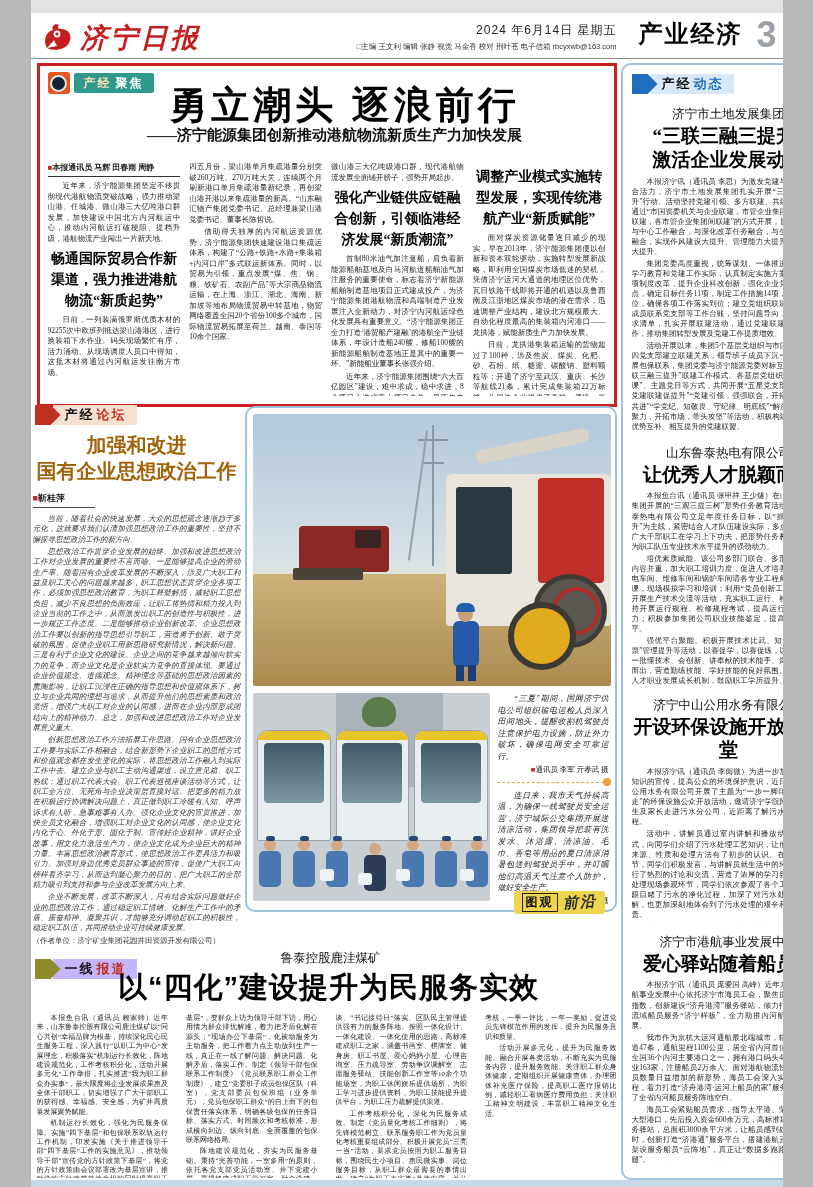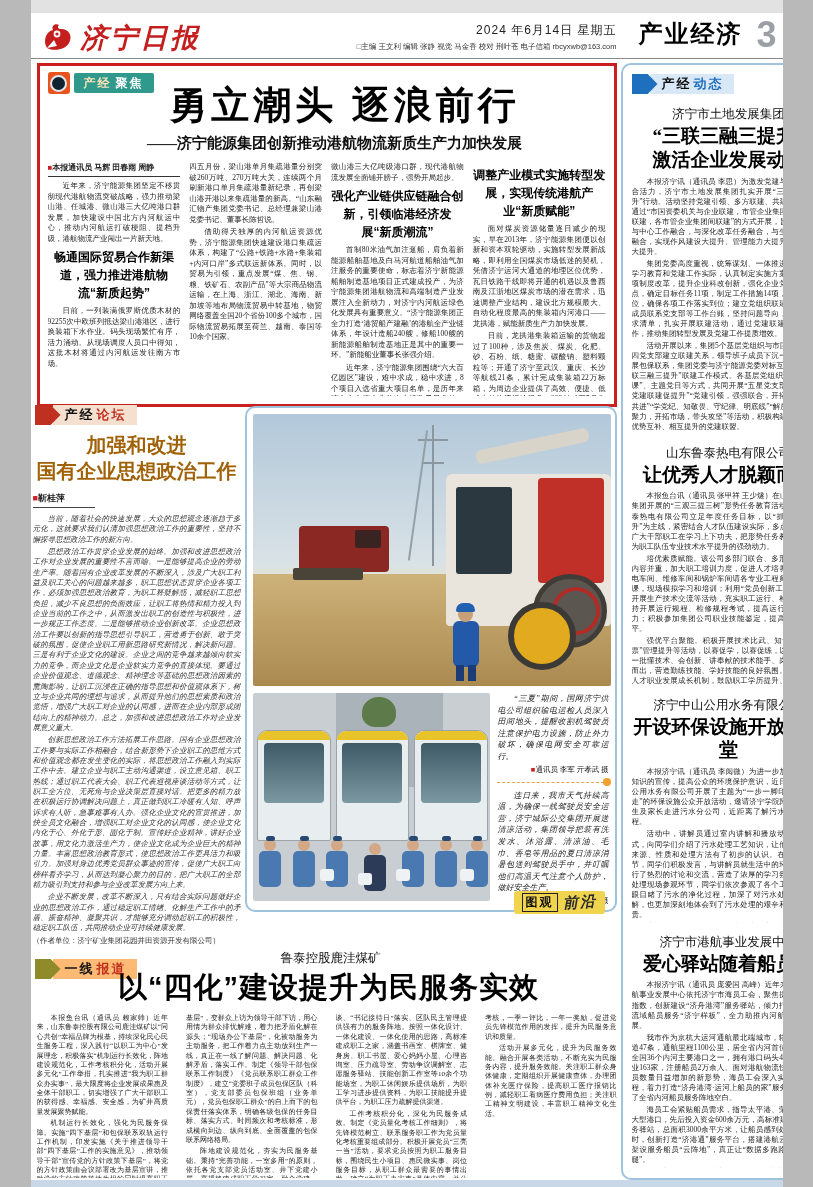--- a/index.html
+++ b/index.html
@@ -25,27 +25,27 @@
   
   .focus-box{top:63px;left:6px;width:574px;height:338px;border:3px solid #cc2020;background:#fff;}
   .focus-badge{position:absolute;top:6px;left:8px;display:flex;align-items:center;}
   .cam-sq{width:22px;height:22px;background:#e8541e;border-radius:3px;display:flex;align-items:center;justify-content:center;}
   .cam-lens{width:13px;height:13px;border-radius:50%;background:#123;border:2px solid #dfe8ee;}
   .focus-badge .strip2{height:20px;background:#2f9a8c;color:#fff;display:flex;align-items:center;
       padding:0 10px;margin-left:4px;border-radius:2px;font-family:"Liberation Sans",sans-serif;font-size:12px;font-weight:bold;letter-spacing:2px;}
   .focus-badge .strip2 .lt{color:#ffe2b8;margin-right:4px;}
   .focus-hl{position:absolute;top:14px;left:70px;width:470px;text-align:center;
       font-family:"Liberation Sans","DejaVu Sans",sans-serif;font-size:38px;font-weight:900;letter-spacing:4px;color:#000;}
-  .focus-sub{position:absolute;top:68px;left:40px;width:510px;text-align:center;font-size:15px;font-weight:bold;color:#111;}
+  .focus-sub{position:absolute;top:60px;left:40px;width:510px;text-align:center;font-size:15px;font-weight:bold;color:#111;}
   .focus-cols{position:absolute;top:96px;left:8px;width:558px;height:234px;display:flex;gap:9px;}
   .fcol{flex:1;font-size:7.5px;line-height:1.40;text-align:justify;overflow:hidden;color:#222;}
   .fcol p{margin:0 0 2px;text-indent:2em;}
   .fcol .nohang{text-indent:0;}
-  .fcol h4{margin:4px 0;text-indent:0;text-align:center;font-family:Liberation Sans, sans-serif;
-           font-size:12px;line-height:1.5;color:#000;}
+  .fcol h4{margin:4px 0;text-indent:0;text-align:center;font-family:Liberation Serif, serif;
+           font-size:14px;line-height:1.5;color:#000;}
   .byline{font-size:8px;font-weight:bold;border-bottom:1px solid #333;padding-bottom:3px;margin-bottom:4px;}
   .byline .sq{color:#c22;}
   
   .right-box{top:63px;left:590px;width:216px;height:1117px;border:2px solid #9fc2dd;border-radius:10px;
              background:#fff;overflow:hidden;box-sizing:border-box;padding:8px 9px;}
   .dyn-badge .arrow{background:#1f6fbf;}
   .dyn-badge .strip{background:#d9e8f6;color:#111;}
   .dyn-badge .strip .c2{color:#1f6fbf;margin-left:2px;}
   .r-art{margin-top:9px;overflow:hidden;}
   .r-kicker{text-align:center;font-size:12.5px;color:#111;margin:2px 0 1px;}
@@ -110,21 +110,21 @@
   .dash{border:0;border-top:1.5px dashed #e8a04a;position:relative;margin:7px 0;}
   .dash .dot{position:absolute;right:-2px;top:-5px;width:8px;height:8px;background:#f0a030;border-radius:50%;}
   .tu-badge{position:absolute;right:10px;bottom:-4px;background:#f0d44e;padding:2px 8px;border-radius:3px;
             display:flex;align-items:center;gap:5px;}
   .tu-badge .b1{font-family:"Liberation Sans",sans-serif;font-size:12px;font-weight:bold;color:#111;
                 border:1.5px solid #222;padding:0 3px;letter-spacing:2px;}
   .tu-badge .b2{font-size:15px;font-weight:bold;font-style:italic;color:#2c2c2c;transform:rotate(-4deg);letter-spacing:2px;}
   
   .fl-badge{top:958px;left:4px;}
   .fl-badge .arrow{background:#8f8a2a;}
-  .fl-badge .strip{background:#fdba74;color:#111;}
+  .fl-badge .strip{background:#c4b5fd;color:#111;}
   .fl-badge .strip .c2{color:#c03020;margin-left:2px;}
   .fl-kicker{top:950px;left:120px;width:360px;text-align:center;font-size:12.5px;color:#111;}
   .fl-headline{top:968px;left:10px;width:576px;text-align:center;font-family:"Liberation Sans",sans-serif;
                font-size:29px;font-weight:900;letter-spacing:1px;color:#000;}
   .fl-cols{top:1014px;left:6px;width:580px;height:164px;display:flex;gap:18px;}
   .flcol{flex:1;font-size:7px;line-height:1.34;text-align:justify;overflow:hidden;color:#222;}
   .flcol p{margin:0 0 2px;text-indent:2em;}
   .flcol .nohang{text-indent:0;}
   .footer{top:1180px;left:0;width:813px;height:7px;background:#c8d8e6;}
   .bird{width:34px;height:32px;}

